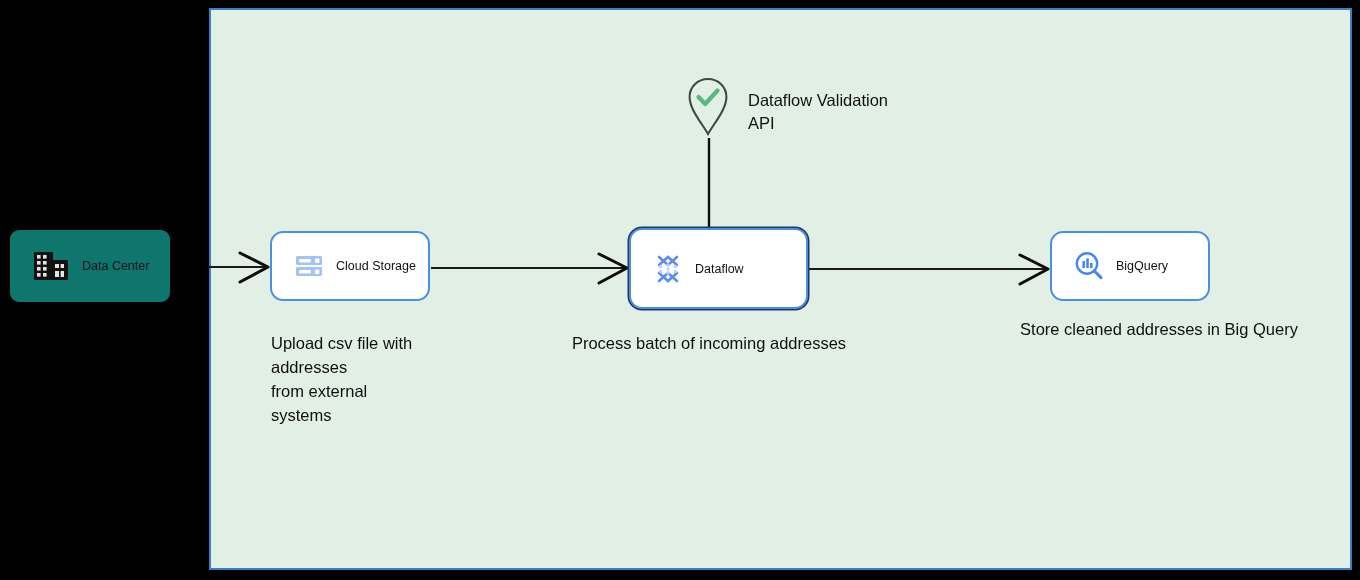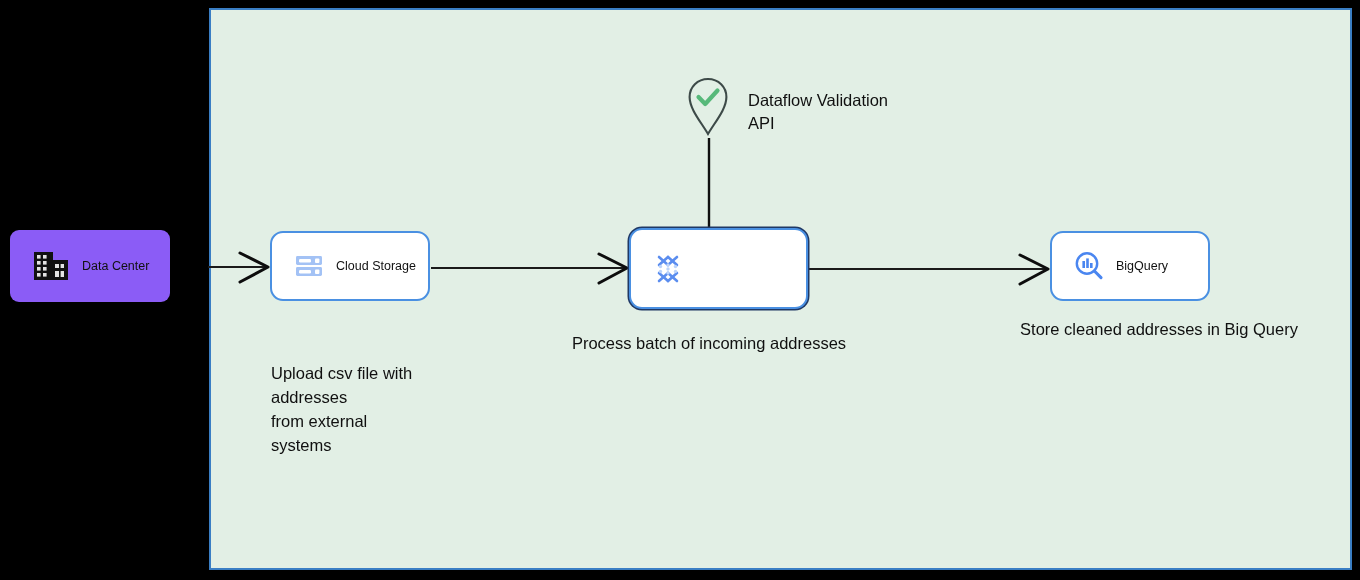--- a/index.html
+++ b/index.html
@@ -35,21 +35,21 @@
     box-sizing: border-box;
   }
 
   
   .datacenter {
     position: absolute;
     left: 10px;
     top: 230px;
     width: 160px;
     height: 72px;
-    background: #8b5cf6;
+    background: #0f766e;
     border-radius: 9px;
     box-sizing: border-box;
   }
   .datacenter .dc-icon {
     position: absolute;
     left: 22px;
     top: 18px;
     width: 38px;
     height: 36px;
   }
@@ -102,21 +102,21 @@
   #node-bigquery{ left: 1050px;top: 231px;  width: 160px; height: 70px; padding-left: 36px; }
 
   
   .caption {
     position: absolute;
     font-size: 16.5px;
     line-height: 24px;
     color: #101010;
     white-space: pre-line;
   }
-  #caption-storage  { left: 271px; top: 331px; width: 230px; text-align: left; margin-top: 30px; }
+  #caption-storage  { left: 271px; top: 331px; width: 230px; text-align: left; }
   #caption-dataflow { left: 492px; top: 331px; width: 434px; text-align: center; }
   #caption-bigquery { left: 960px; top: 317px; width: 398px; text-align: center; }
 
   
   .api-pin {
     position: absolute;
     left: 685px;
     top: 76px;
     width: 46px;
     height: 62px;
@@ -222,20 +222,21 @@
           <circle cx="9.5" cy="14.5" r="1.7"></circle>
           <circle cx="9.5" cy="19.5" r="1.7"></circle>
           <circle cx="24.5" cy="14.5" r="1.7"></circle>
           <circle cx="24.5" cy="19.5" r="1.7"></circle>
           <circle cx="17" cy="13" r="1.7"></circle>
           <circle cx="17" cy="21" r="1.7"></circle>
           <circle cx="17" cy="17" r="1.7"></circle>
         </g>
       </svg>
     </span>
+    <span class="node-label">Dataflow</span>
   </div>
 
   <div class="node" id="node-bigquery">
     <span class="node-icon">
       <svg viewBox="0 0 34 34" width="34" height="34">
         <circle cx="15" cy="14.5" r="10.2" fill="none" stroke="#4a86f0" stroke-width="2.4"></circle>
         <g fill="#4a86f0">
           <rect x="10.4" y="12" width="2.6" height="7"></rect>
           <rect x="14.2" y="9.4" width="2.6" height="9.6"></rect>
           <rect x="18" y="14" width="2.6" height="5"></rect>

